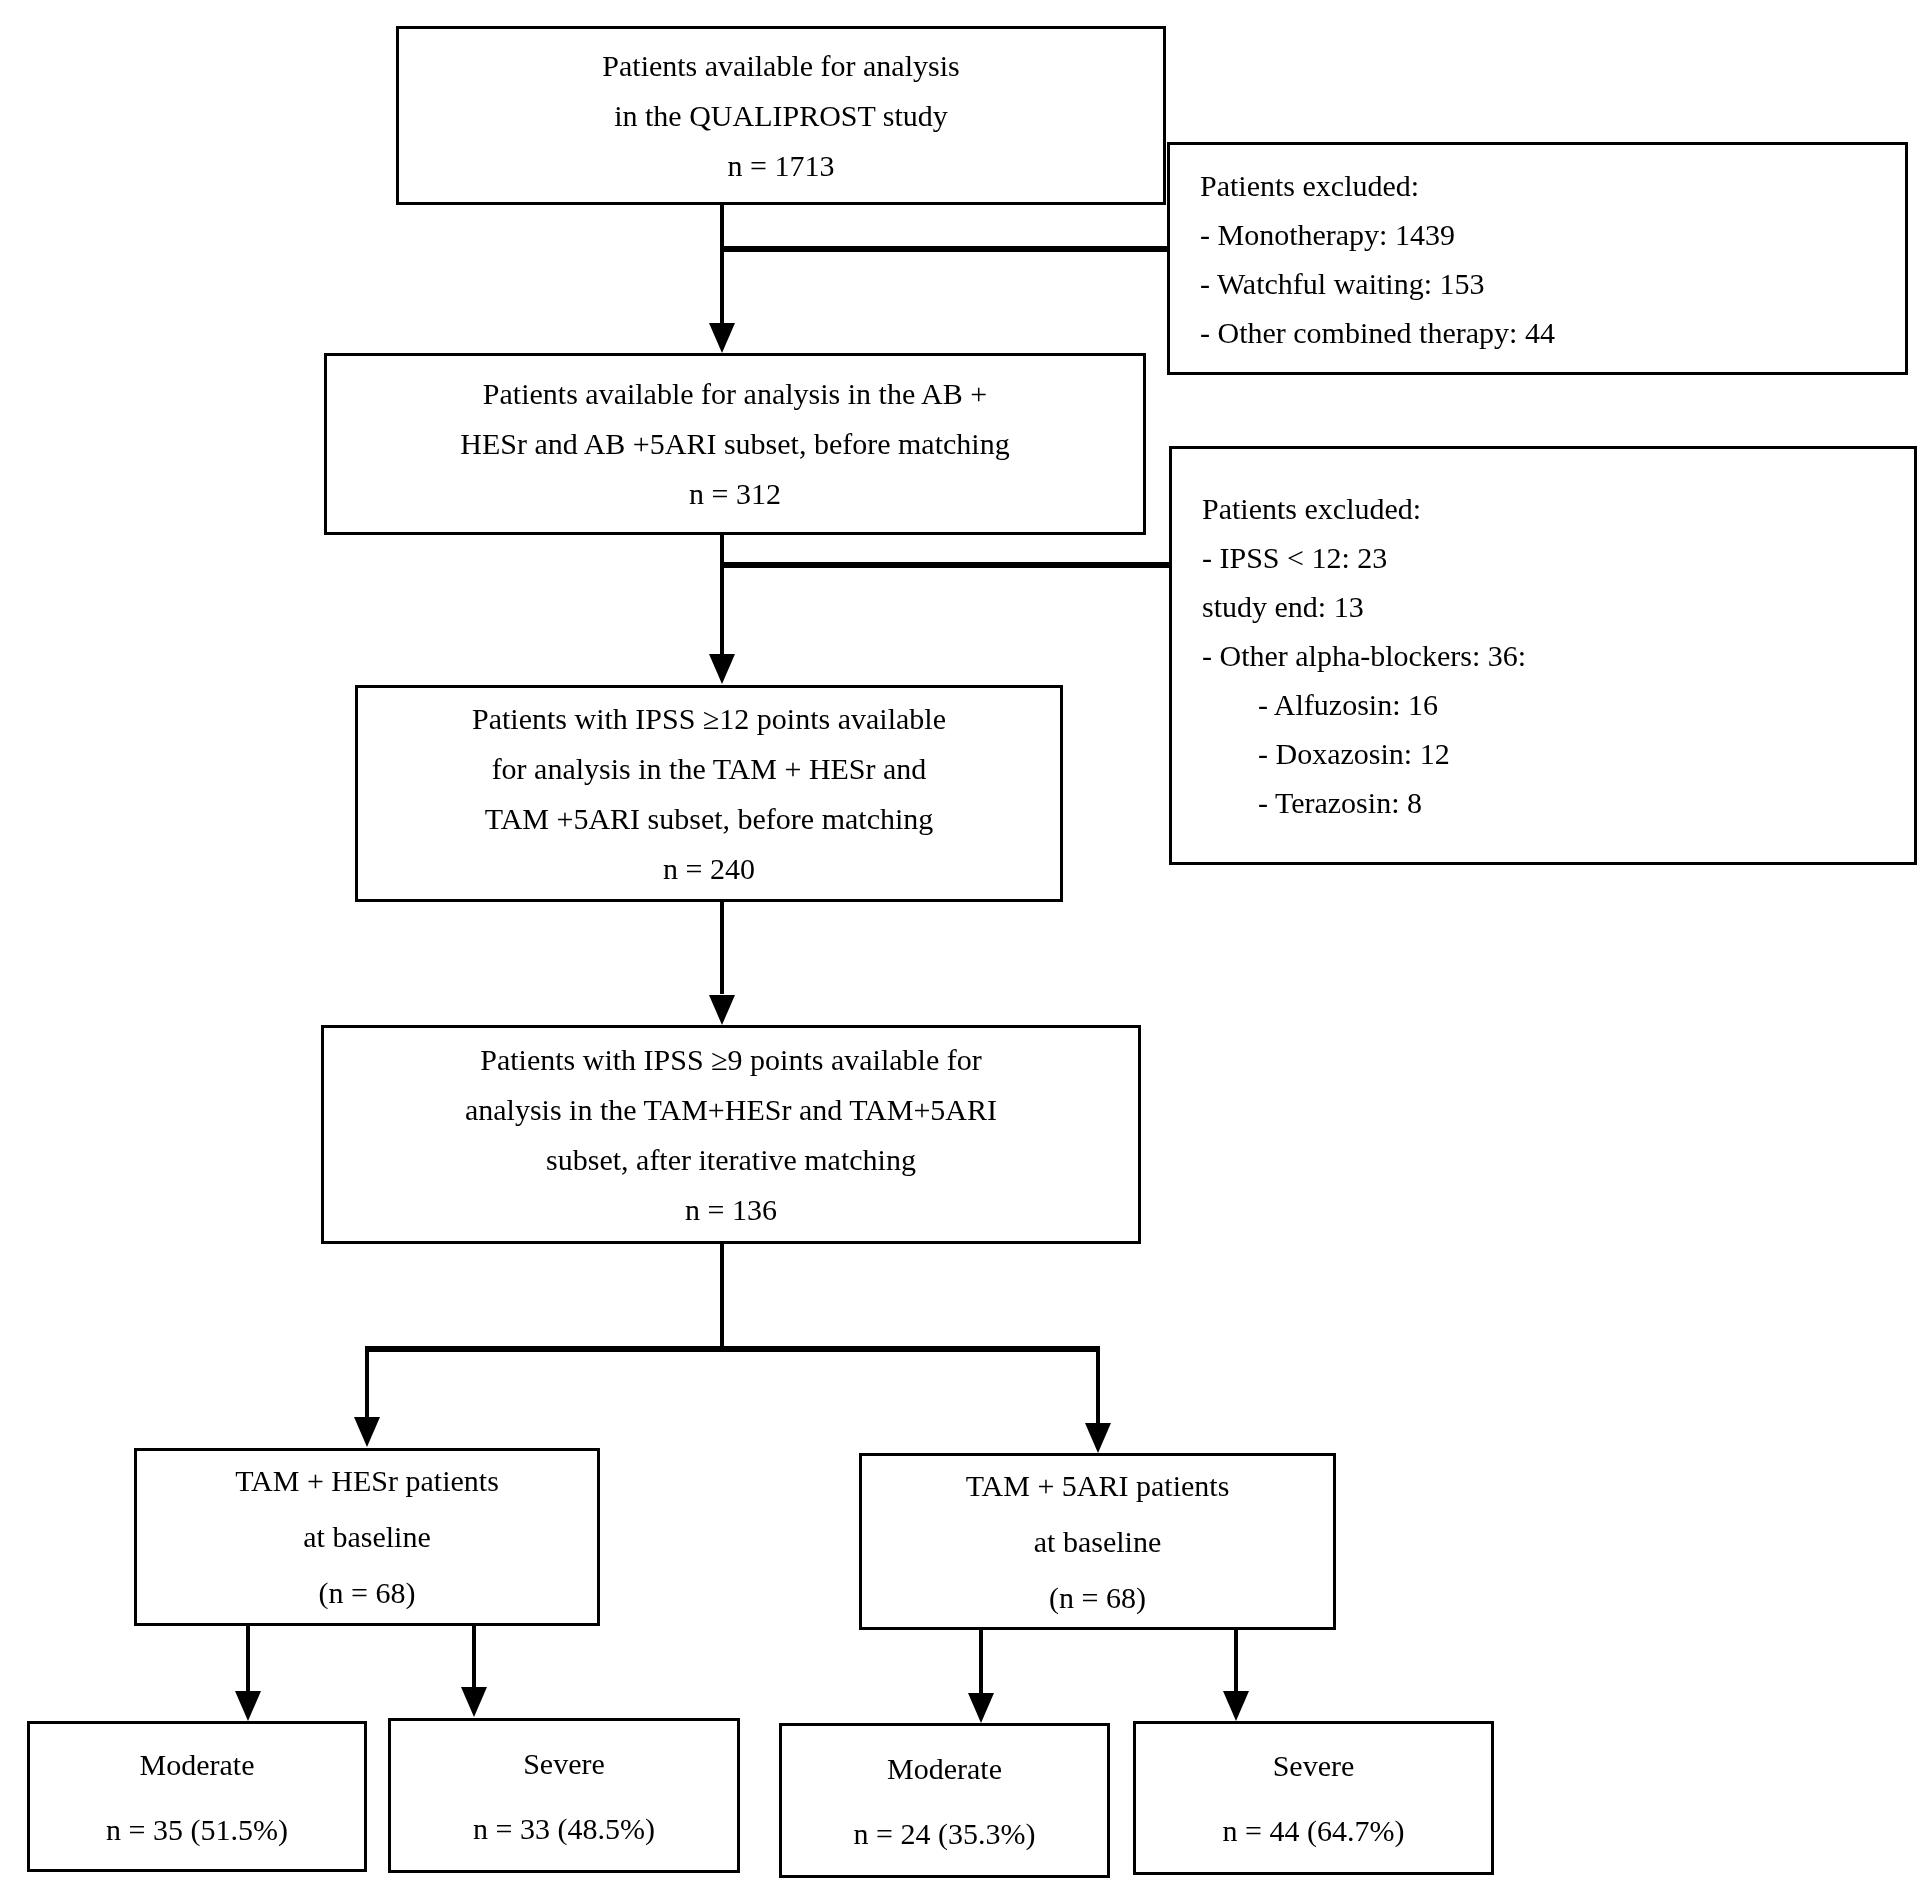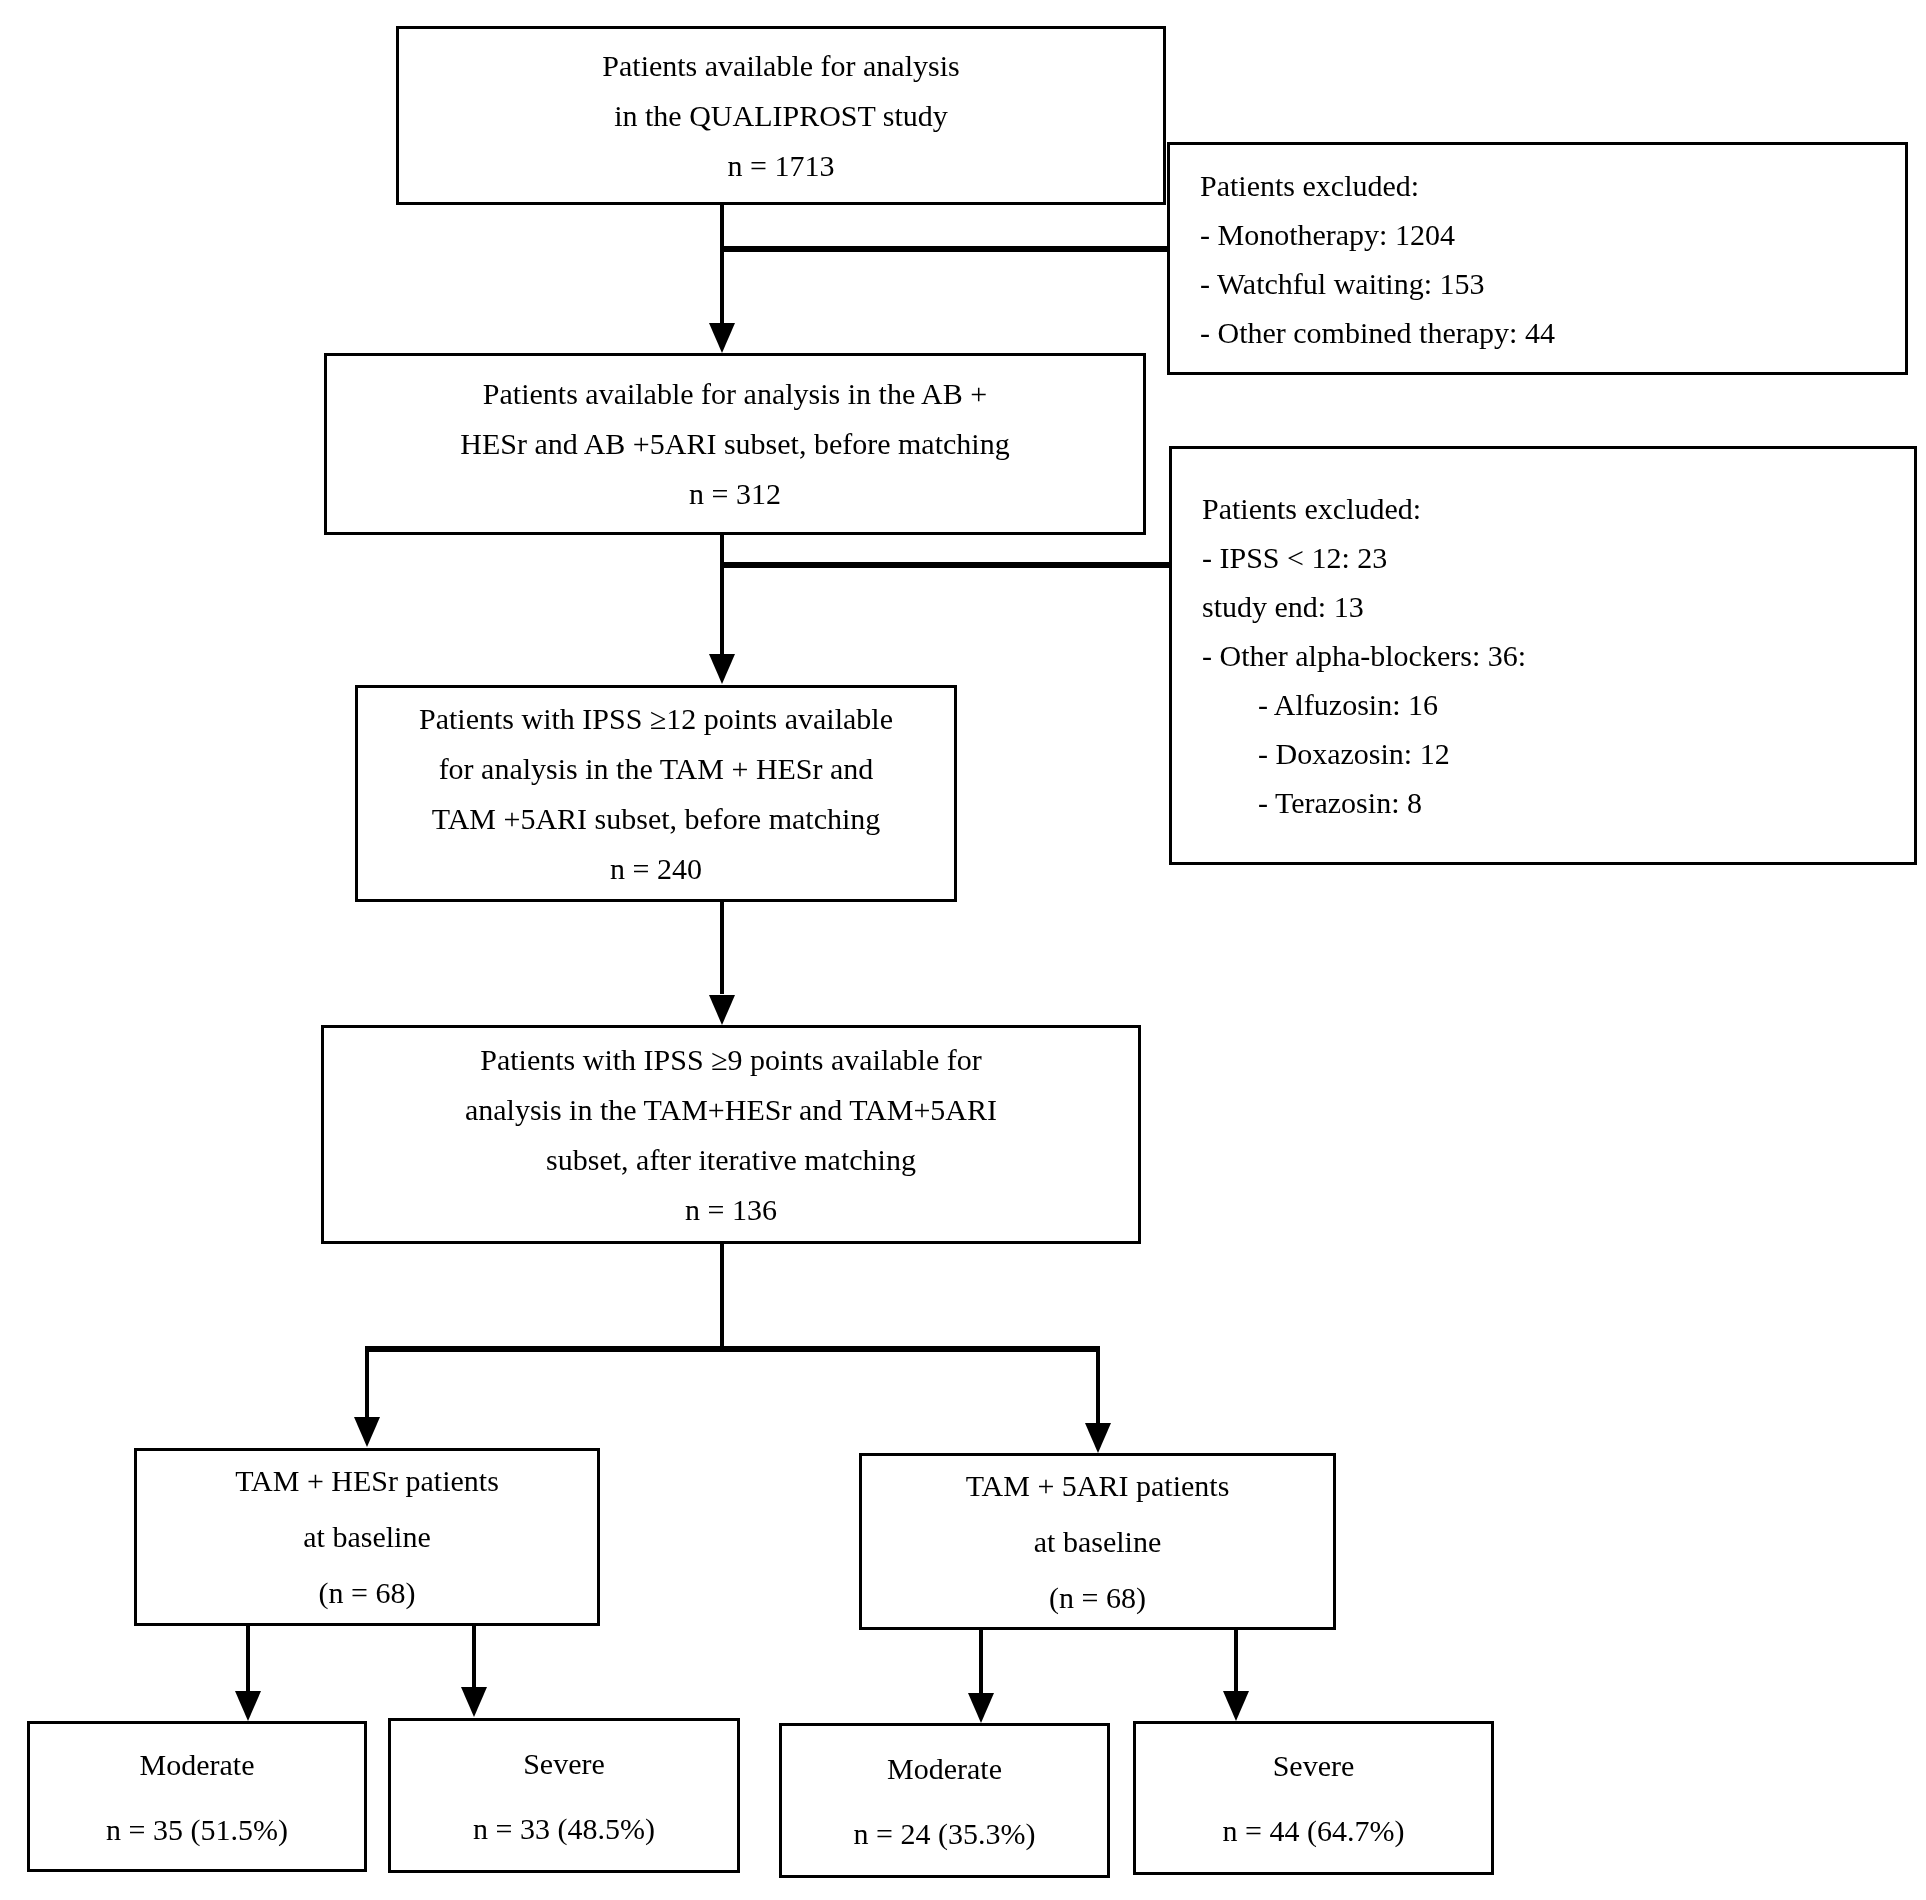--- a/index.html
+++ b/index.html
@@ -69,21 +69,21 @@
 <div class="canvas">
 
   <div class="box" style="left:396px; top:26px; width:770px; height:179px;">
     <span class="line">Patients available for analysis</span>
     <span class="line">in the QUALIPROST  study</span>
     <span class="line">n = 1713</span>
   </div>
 
   <div class="box excl" style="left:1167px; top:142px; width:741px; height:233px;">
     <span class="line">Patients excluded:</span>
-    <span class="line">- Monotherapy: 1204</span>
+    <span class="line">- Monotherapy: 1439</span>
     <span class="line">- Watchful waiting: 153</span>
     <span class="line">- Other combined therapy: 44</span>
   </div>
 
   <div class="vline" style="left:720px; top:205px; height:120px;"></div>
   <div class="hline" style="left:722px; top:246px; width:445px;"></div>
   <div class="arrowhead" style="left:709px; top:323px;"></div>
 
   <div class="box" style="left:324px; top:353px; width:822px; height:182px;text-align:center;">
     <span class="line">Patients available for analysis in the AB +</span>
@@ -98,21 +98,21 @@
     <span class="line">- Other alpha-blockers: 36:</span>
     <span class="line indent1">- Alfuzosin: 16</span>
     <span class="line indent1">- Doxazosin: 12</span>
     <span class="line indent1">- Terazosin: 8</span>
   </div>
 
   <div class="vline" style="left:720px; top:535px; height:120px;"></div>
   <div class="hline" style="left:722px; top:562px; width:447px;"></div>
   <div class="arrowhead" style="left:709px; top:654px;"></div>
 
-  <div class="box" style="left:355px; top:685px; width:602px; height:217px;">
+  <div class="box" style="left:355px; top:685px; width:708px; height:217px;">
     <span class="line">Patients with IPSS ≥12 points available</span>
     <span class="line">for analysis in the TAM + HESr and</span>
     <span class="line">TAM +5ARI subset, before matching</span>
     <span class="line">n = 240</span>
   </div>
 
   <div class="vline" style="left:720px; top:901px; height:93px;"></div>
   <div class="arrowhead" style="left:709px; top:995px;"></div>
 
   <div class="box" style="left:321px; top:1025px; width:820px; height:219px;">

